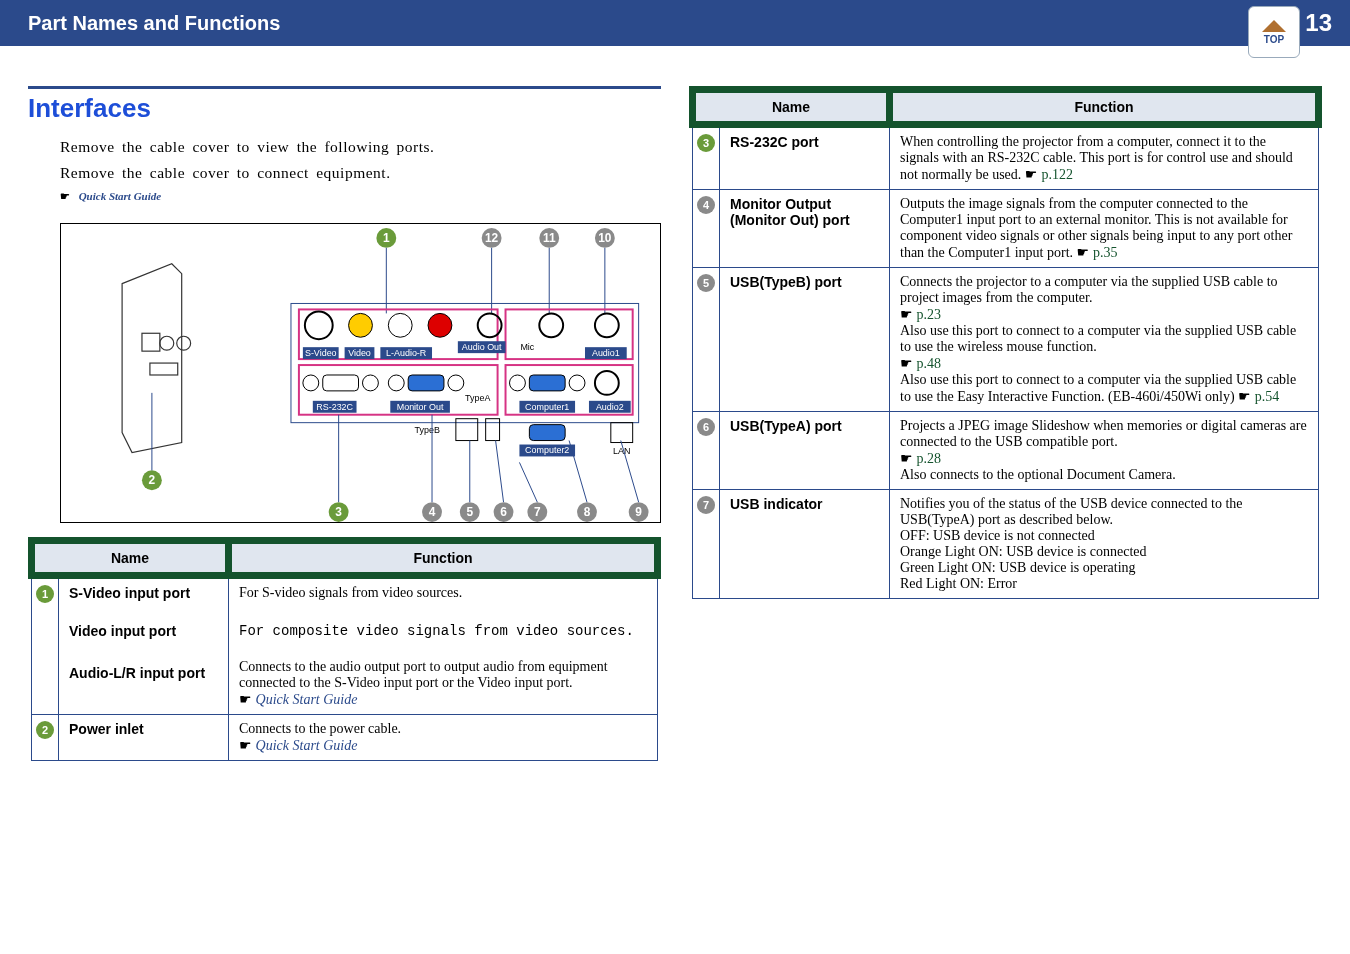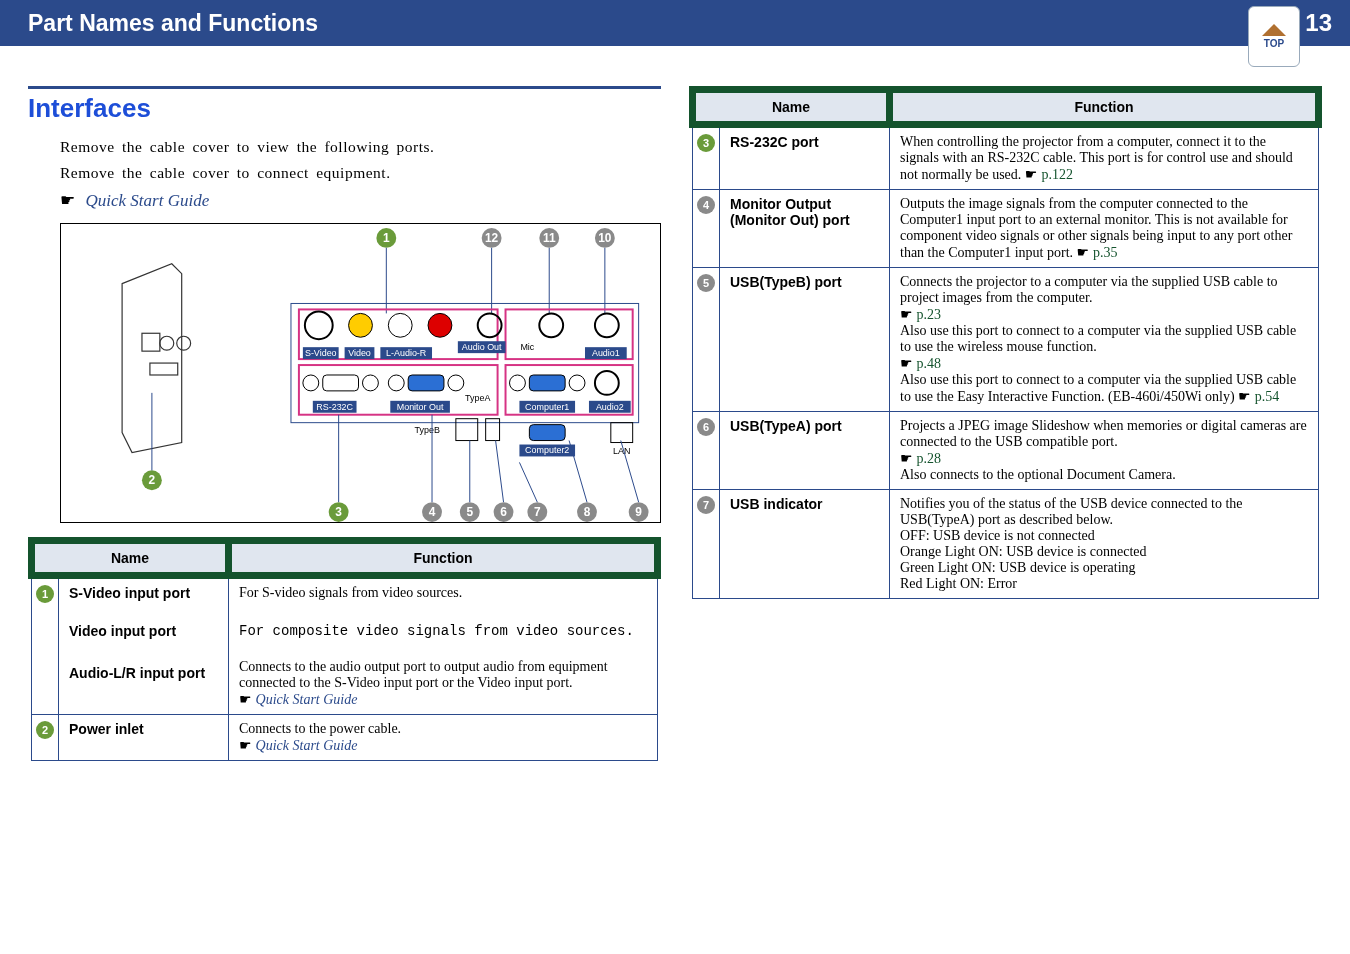--- a/index.html
+++ b/index.html
@@ -15,35 +15,35 @@
   .header-bar {
     background: #2b4a8b;
     color: #fff;
     height: 46px;
     display: flex;
     align-items: center;
     padding: 0 28px;
     position: relative;
   }
   .header-title {
-    font-size: 23px;
+    font-size: 20px;
     font-weight: bold;
   }
   .page-number {
     position: absolute;
     right: 18px;
     font-size: 24px;
     font-weight: bold;
   }
   .top-logo {
     position: absolute;
     right: 50px;
     top: 6px;
     width: 52px;
-    height: 61px;
+    height: 52px;
     background: #fff;
     border-radius: 6px;
     display: flex;
     flex-direction: column;
     align-items: center;
     justify-content: center;
     border: 1px solid #9ab;
   }
   .top-logo .house {
     width: 0; height: 0;
@@ -81,26 +81,27 @@
   }
   .body-text {
     font-size: 15.5px;
     font-family: Georgia, 'Times New Roman', serif;
     margin-left: 32px;
     margin-bottom: 8px;
     letter-spacing: 0.5px;
     word-spacing: 3px;
   }
   .quick-link {
-    font-size: 17px;
+    font-size: 11px;
     font-family: Georgia, 'Times New Roman', serif;
     font-style: italic;
     color: #2b4a8b;
     margin-left: 32px;
-    margin-bottom: 12px;
+    margin-bottom: 20px;
+    font-weight: bold;
   }
   .quick-link .hand {
     font-style: normal;
     color: #000;
     margin-right: 6px;
   }
 
   .diagram-box {
     margin: 8px 0 14px 32px;
     border: 1px solid #000;

